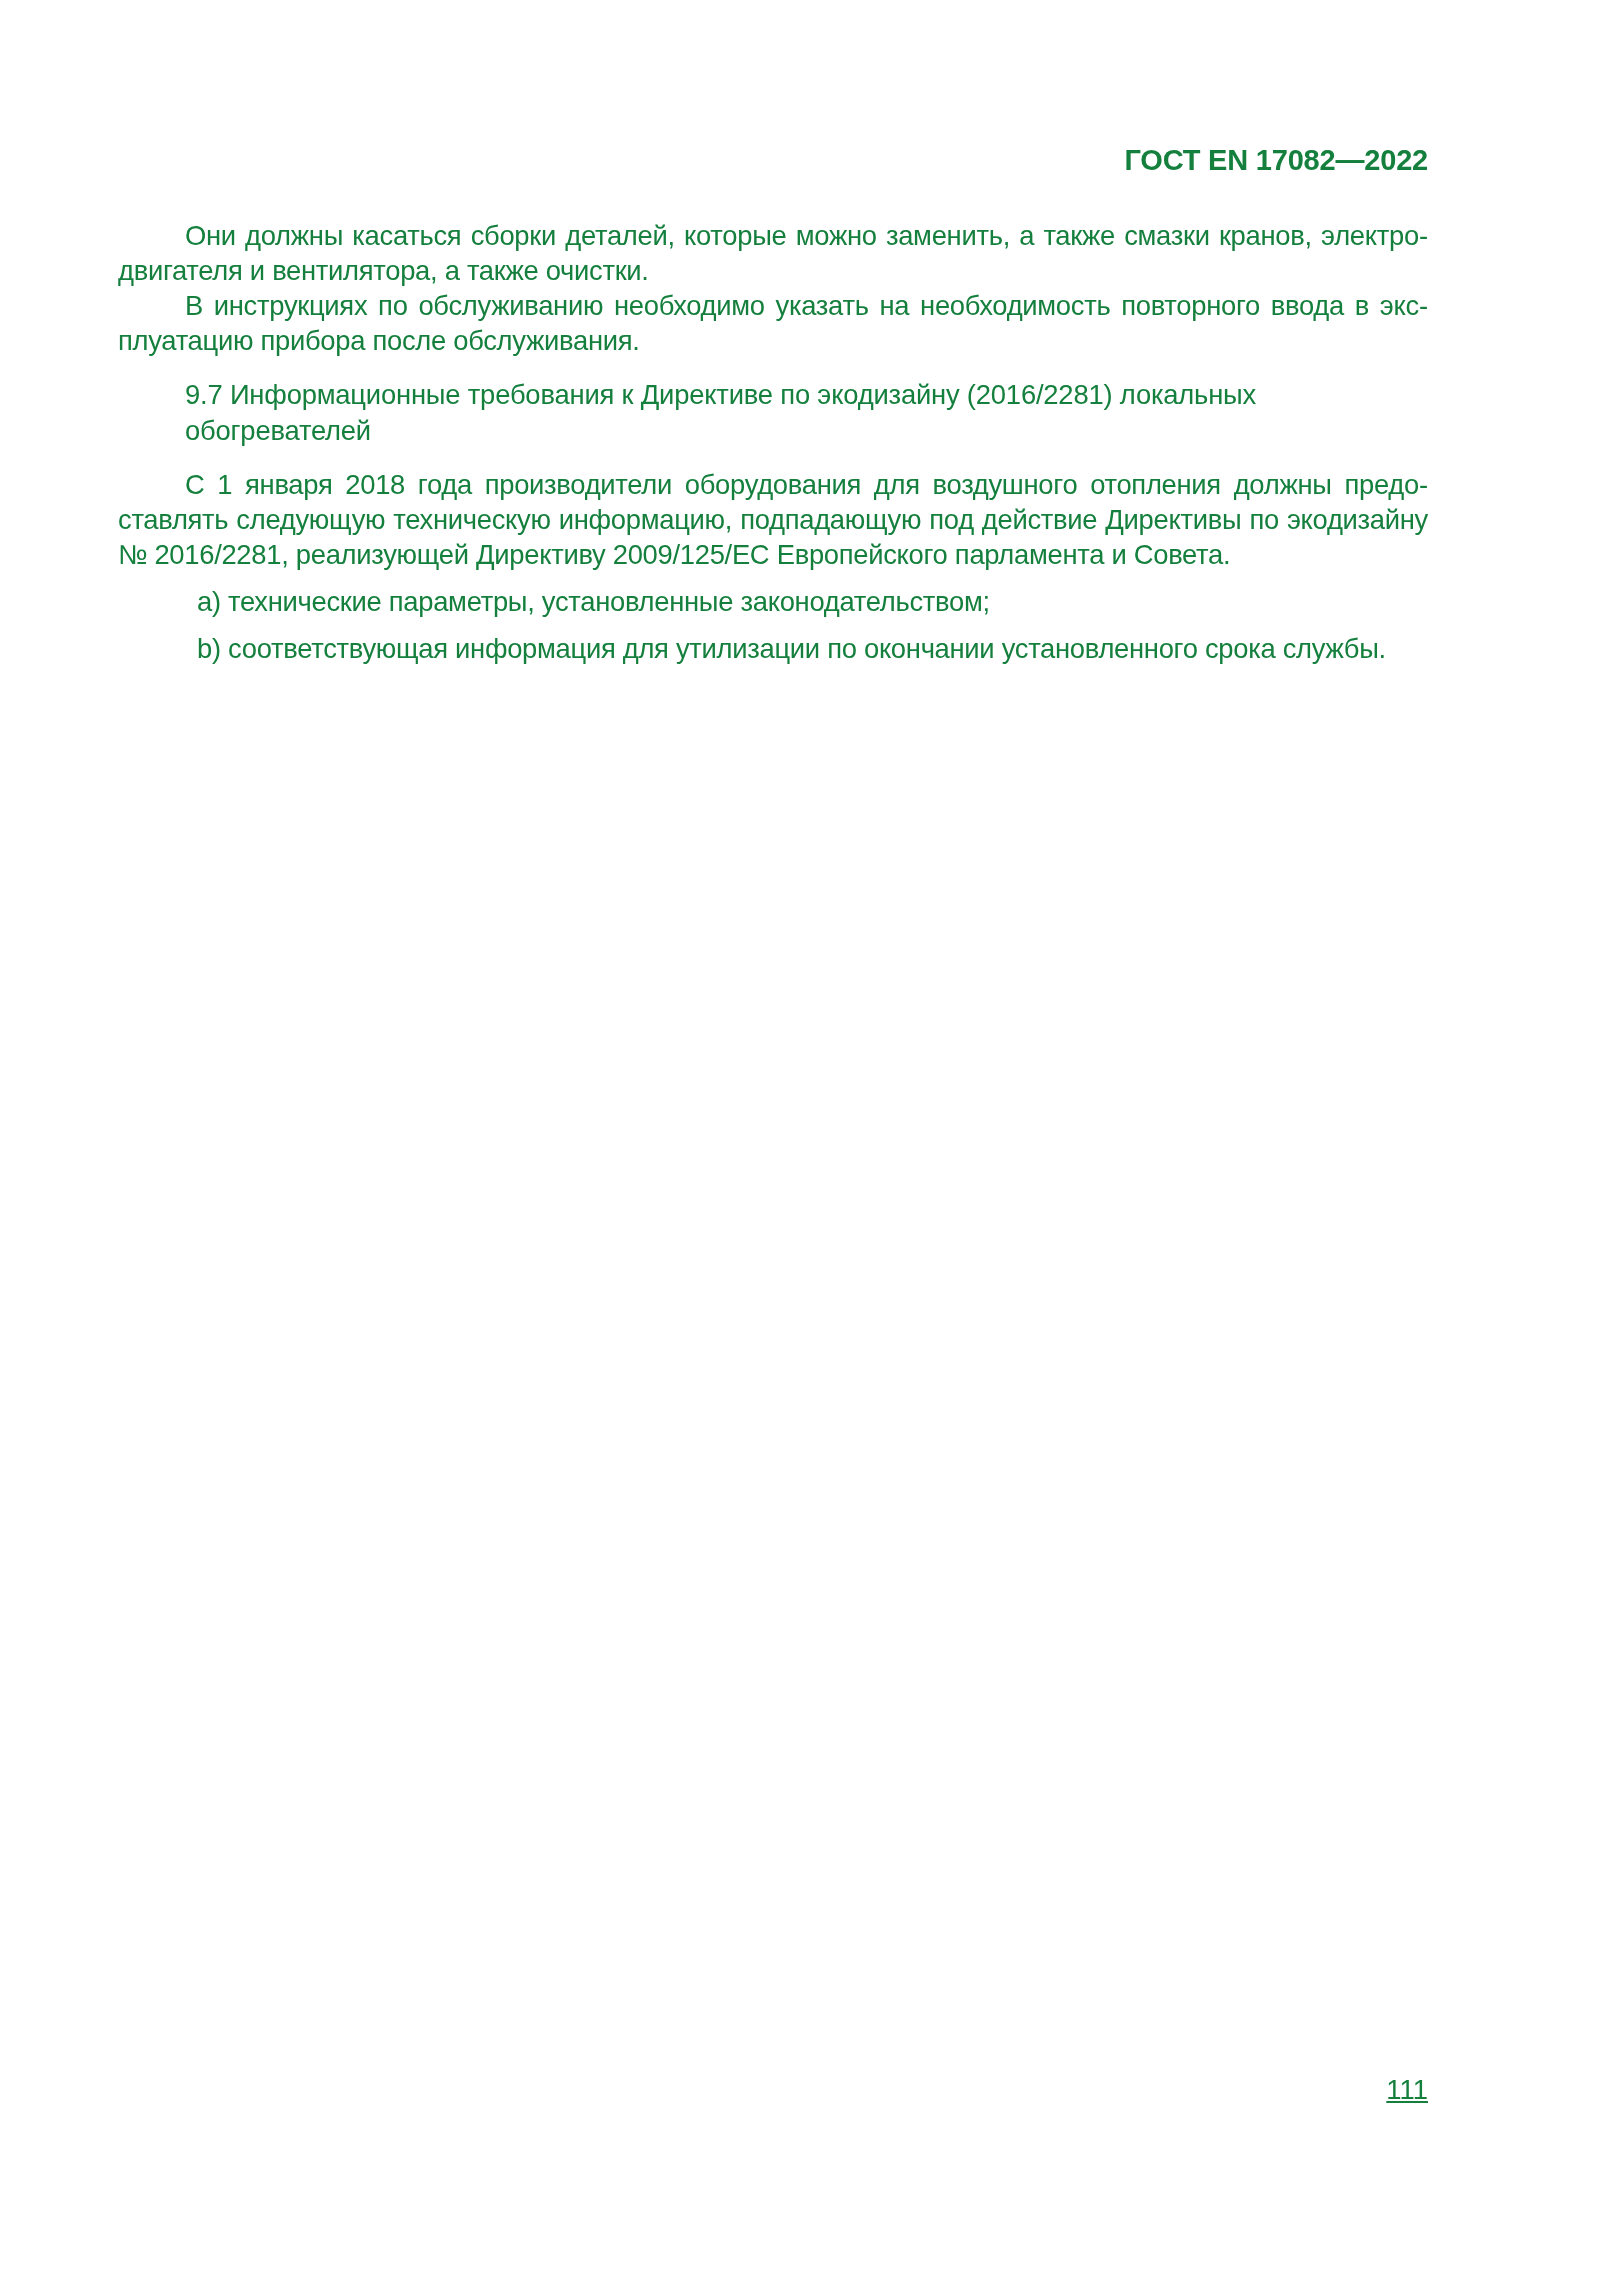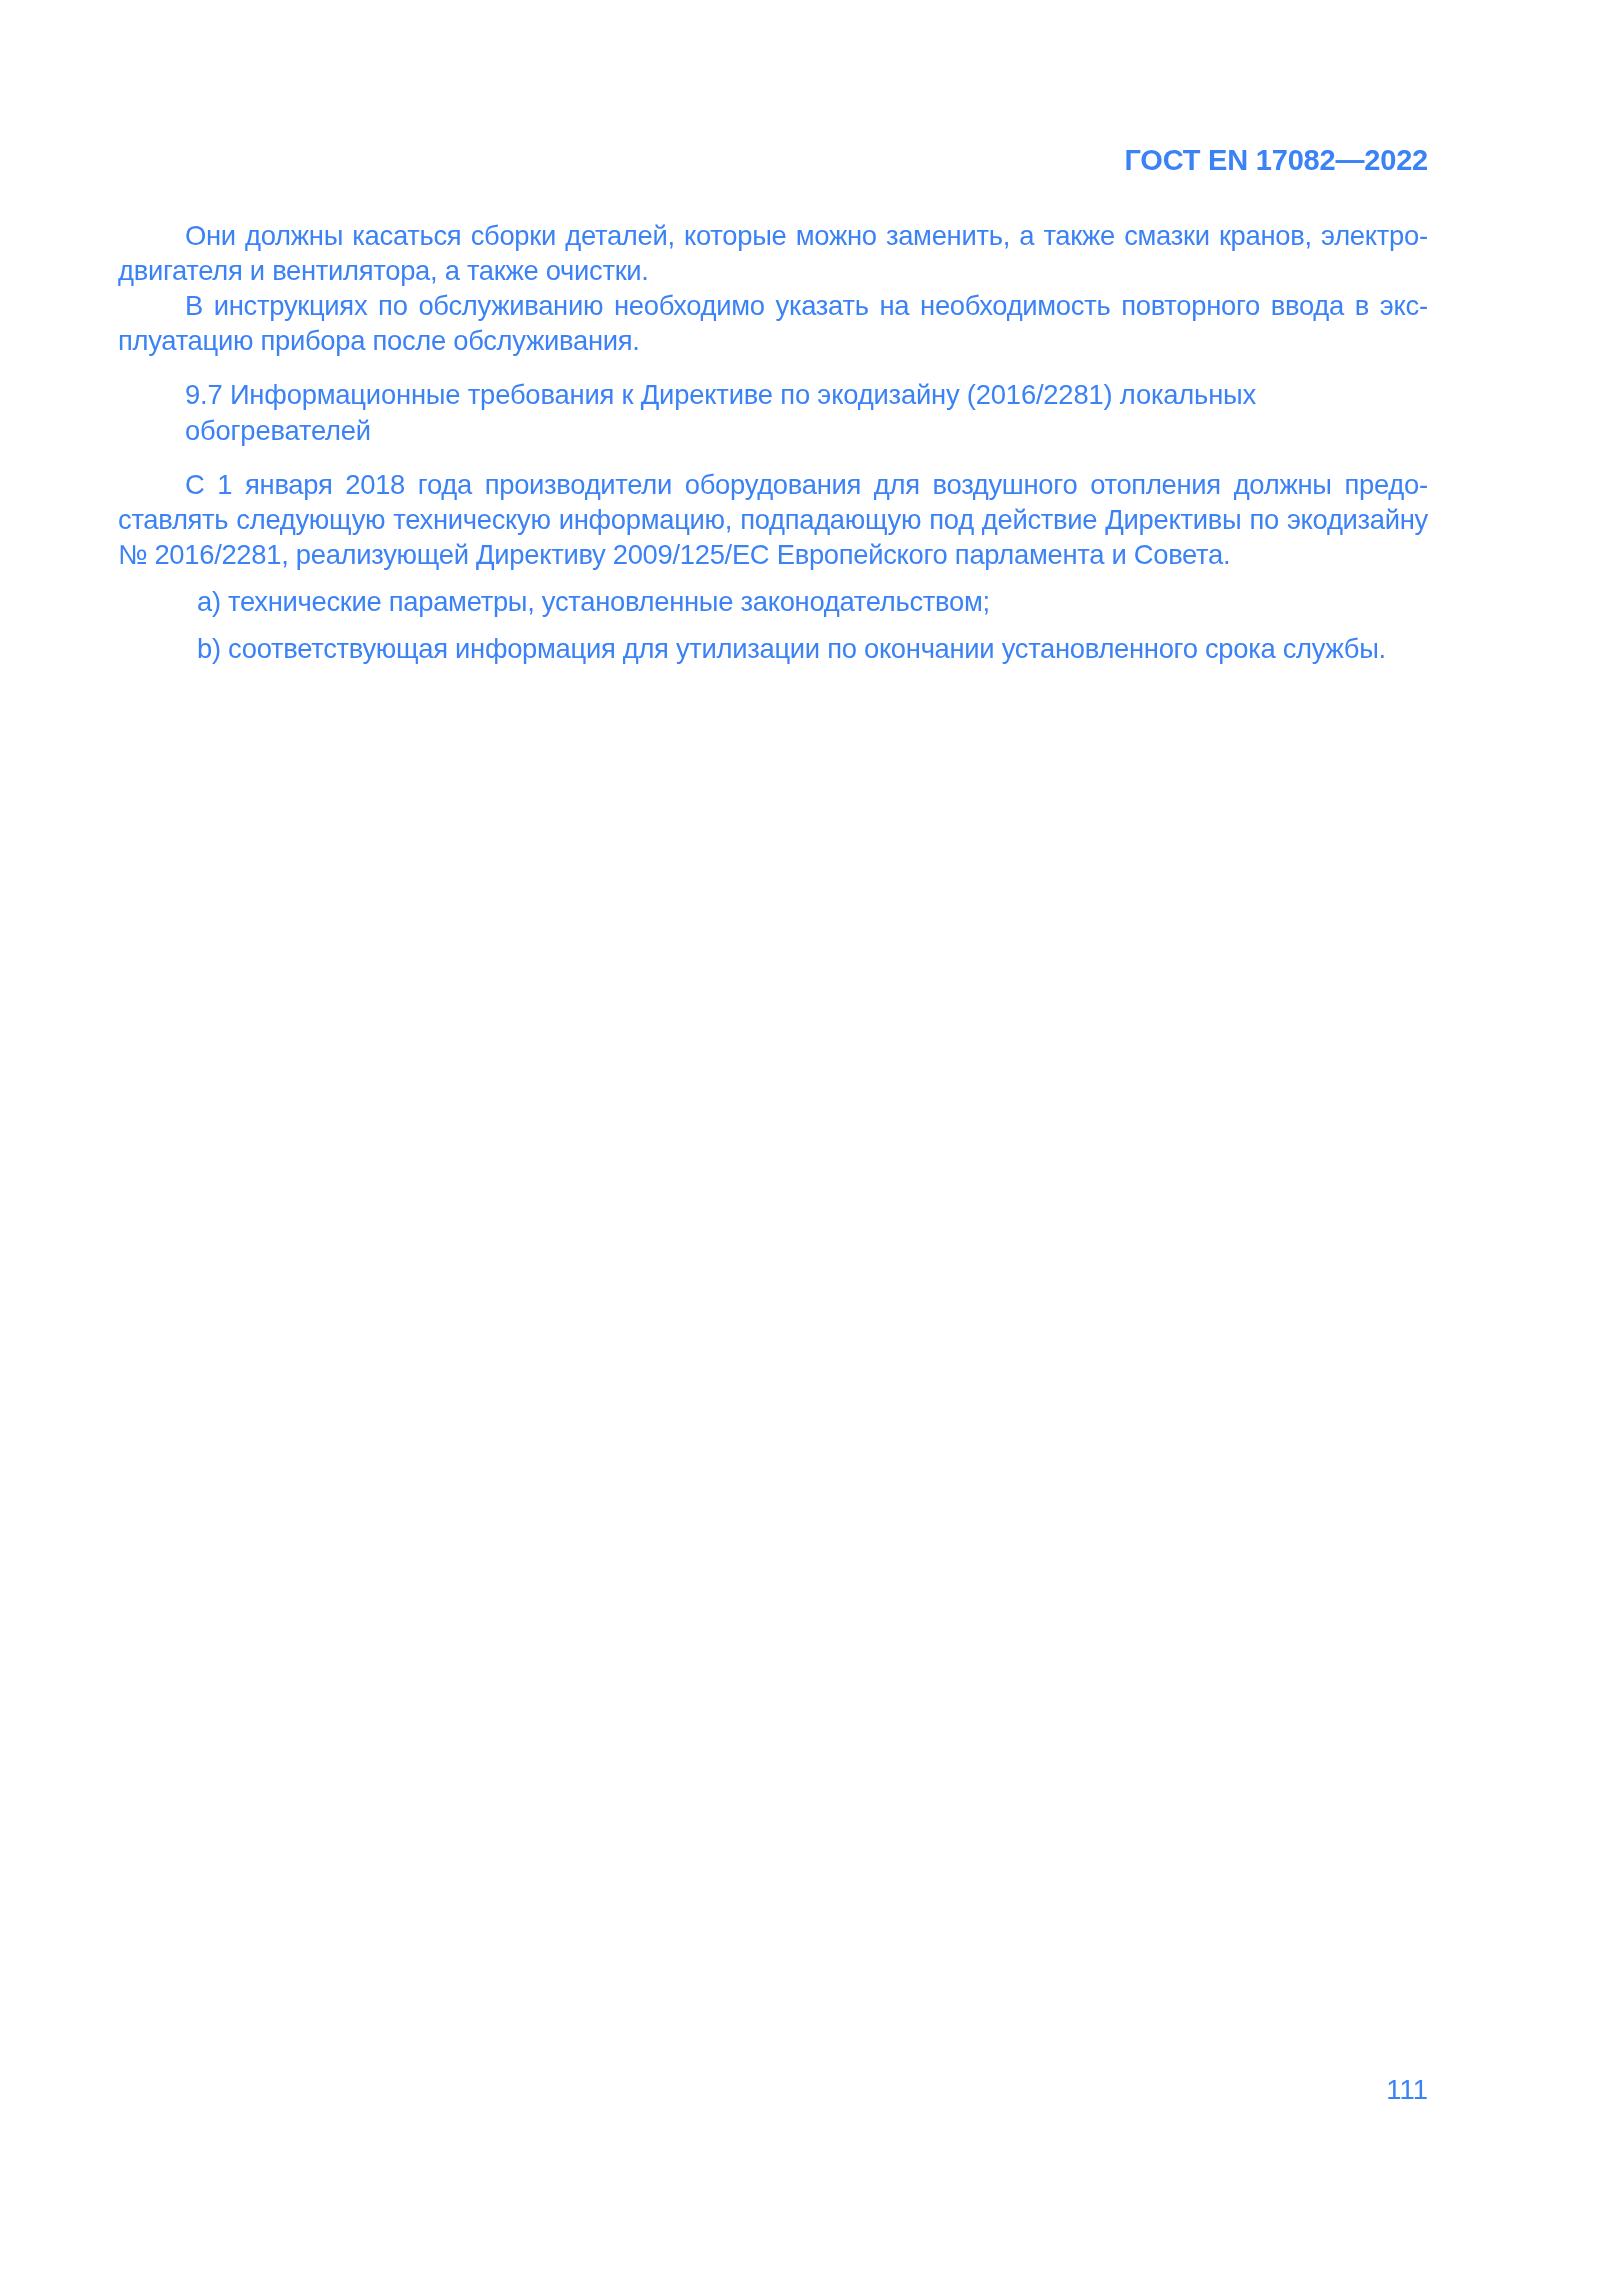--- a/index.html
+++ b/index.html
@@ -7,21 +7,21 @@
     padding: 0;
     background: #e8e8e8;
   }
   .page {
     position: relative;
     width: 1621px;
     height: 2293px;
     margin: 0 auto;
     background: #ffffff;
     font-family: "Liberation Sans", sans-serif;
-    color: #3b82f6;
+    color: #15803d;
     overflow: hidden;
   }
   .doc-header {
     position: absolute;
     top: 145px;
     left: 118px;
     right: 193px;
     text-align: right;
     font-weight: bold;
     font-size: 29px;
@@ -60,20 +60,21 @@
     text-align: left;
     text-indent: 67px;
   }
   .page-number {
     position: absolute;
     right: 193px;
     bottom: 189px;
     font-size: 27.4px;
     line-height: 29px;
     text-align: right;
+    text-decoration: underline;
   }
 </style>
 </head>
 <body>
 
 <div class="page">
 
   <header class="doc-header">ГОСТ EN 17082—2022</header>
 
   <main class="content">

